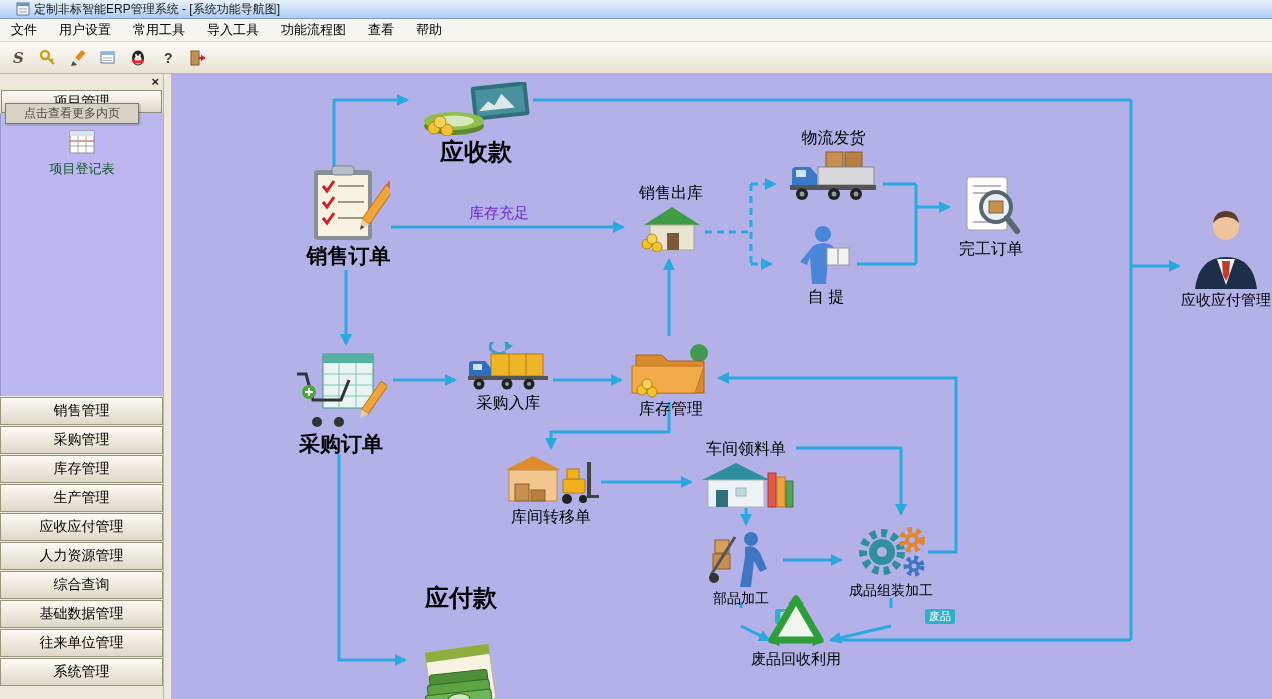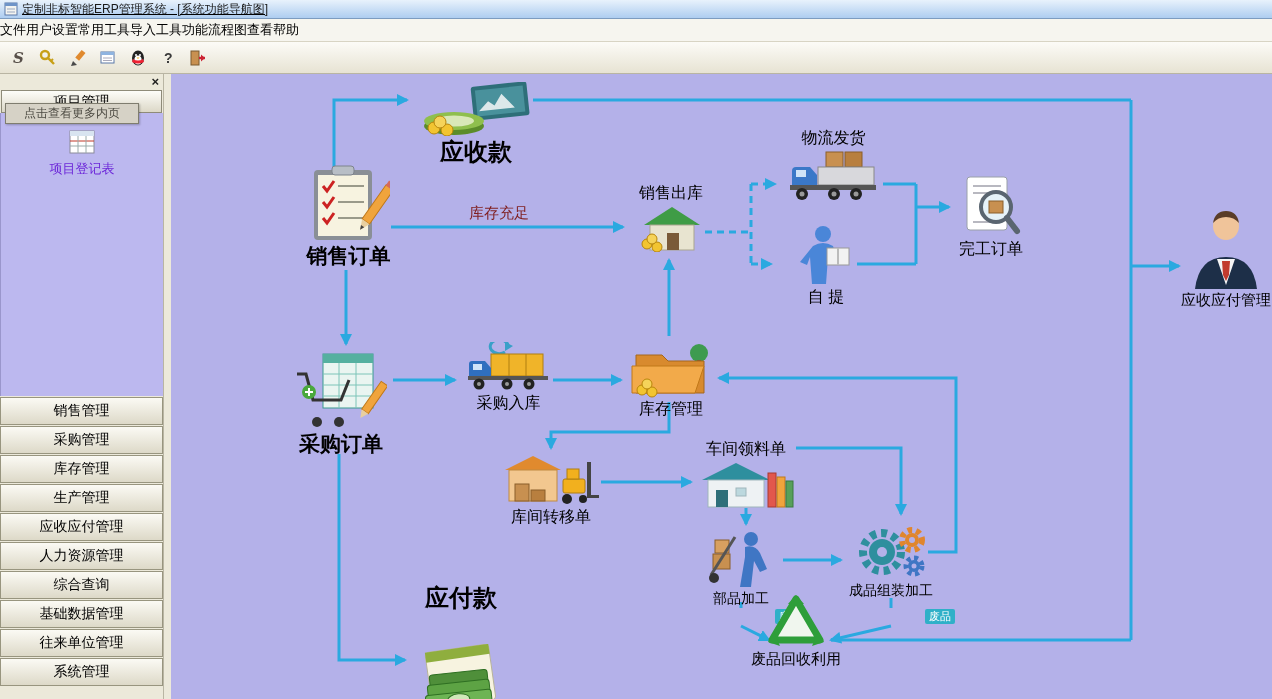--- a/index.html
+++ b/index.html
@@ -1,57 +1,57 @@
 <!DOCTYPE html>
 <html><head>
 <meta charset="utf-8">
 <style>
   html,body{margin:0;padding:0;}
   body{width:1272px;height:699px;overflow:hidden;font-family:"Liberation Sans","DejaVu Sans",sans-serif;background:#ece9da;}
   .app{position:relative;width:1272px;height:699px;}
 
   
-  .titlebar{height:18px;background:linear-gradient(#e8f2fc,#aecdf0);display:flex;align-items:center;gap:4px;padding:0 4px;border-bottom:1px solid #7d9cc0;text-decoration:underline;}
+  .titlebar{height:18px;background:linear-gradient(#e8f2fc,#aecdf0);display:flex;align-items:center;gap:4px;padding:0 16px;border-bottom:1px solid #7d9cc0;}
   .title-text{font-size:12px;color:#1a1a1a;}
   .win-icon{width:14px;height:14px;display:inline-block;}
 
   
   .menubar{height:22px;background:#f6f5ef;display:flex;align-items:center;border-bottom:1px solid #d8d4c4;}
-  .menu-item{font-size:13px;color:#000;padding:2px 0;cursor:default;}
+  .menu-item{font-size:13px;color:#000;padding:2px 11px;cursor:default;}
 
   
   .toolbar{height:31px;background:linear-gradient(#fcfbf7,#e7e3d3);border-bottom:1px solid #b9b5a3;display:flex;align-items:center;padding:0 4px;gap:2px;}
   .tool-btn{width:26px;height:25px;display:flex;align-items:center;justify-content:center;border:1px solid transparent;border-radius:2px;}
 
   
   .content{display:flex;height:627px;}
   .sidebar{width:163px;position:relative;background:#ece9da;border-right:1px solid #b9b5a3;flex:0 0 163px;}
   .side-top{height:16px;display:flex;justify-content:flex-end;align-items:center;padding:0 4px;}
   .close-x{font-size:13px;line-height:12px;color:#222;font-weight:bold;cursor:default;}
   .side-header{height:21px;margin:0 1px;background:linear-gradient(#fdfdf9,#dcd8c7);border:1px solid #8e8b79;font-size:14px;display:flex;align-items:center;justify-content:center;color:#000;}
   .side-tooltip{position:absolute;left:5px;top:29px;z-index:5;background:#d6d2c6;border:1px solid #7f7d6f;color:#4c4a42;font-size:12px;padding:1px 18px;white-space:nowrap;box-shadow:1px 1px 2px rgba(0,0,0,.25);}
   .side-panel{height:283px;background:#bcb8ef;border-left:1px solid #9a96cc;display:flex;flex-direction:column;align-items:center;}
   .tree-item{margin-top:16px;display:flex;flex-direction:column;align-items:center;gap:3px;cursor:default;}
-  .tree-lbl{font-size:13px;color:#6d28d9;}
+  .tree-lbl{font-size:13px;color:#14532d;}
   .side-sections{display:flex;flex-direction:column;}
   .side-btn{height:26px;margin-top:1px;background:linear-gradient(#fbfaf4,#ddd9c8);border:1px solid #98957f;font-size:14px;display:flex;align-items:center;justify-content:center;color:#000;cursor:default;}
 
   .gutter{width:7px;background:#ece9da;flex:0 0 7px;}
 
   
   .canvas{position:relative;flex:1;background:#b4b1e9;overflow:hidden;}
   .wires{position:absolute;left:0;top:0;}
   .node{position:absolute;display:flex;flex-direction:column;align-items:center;gap:2px;}
   .lbl{color:#000;line-height:1.15;white-space:nowrap;}
   .s14{font-size:14px;}
   .s15{font-size:15px;}
   .s16{font-size:16px;}
   .s20{font-size:21px;font-weight:bold;}
   .s23{font-size:24px;font-weight:bold;}
-  .flow-label{position:absolute;font-size:15px;color:#7f1d1d;white-space:nowrap;}
+  .flow-label{position:absolute;font-size:15px;color:#6d28d9;white-space:nowrap;}
   .badge{position:absolute;background:#2fb0c8;color:#fff;font-size:11px;padding:1px 4px;border-radius:2px;line-height:13px;margin-left:48px;}
 </style>
 </head>
 <body>
 
 <div class="app">
 
   <div class="titlebar">
     <span class="win-icon">
       <svg width="14" height="14" viewBox="0 0 14 14">

